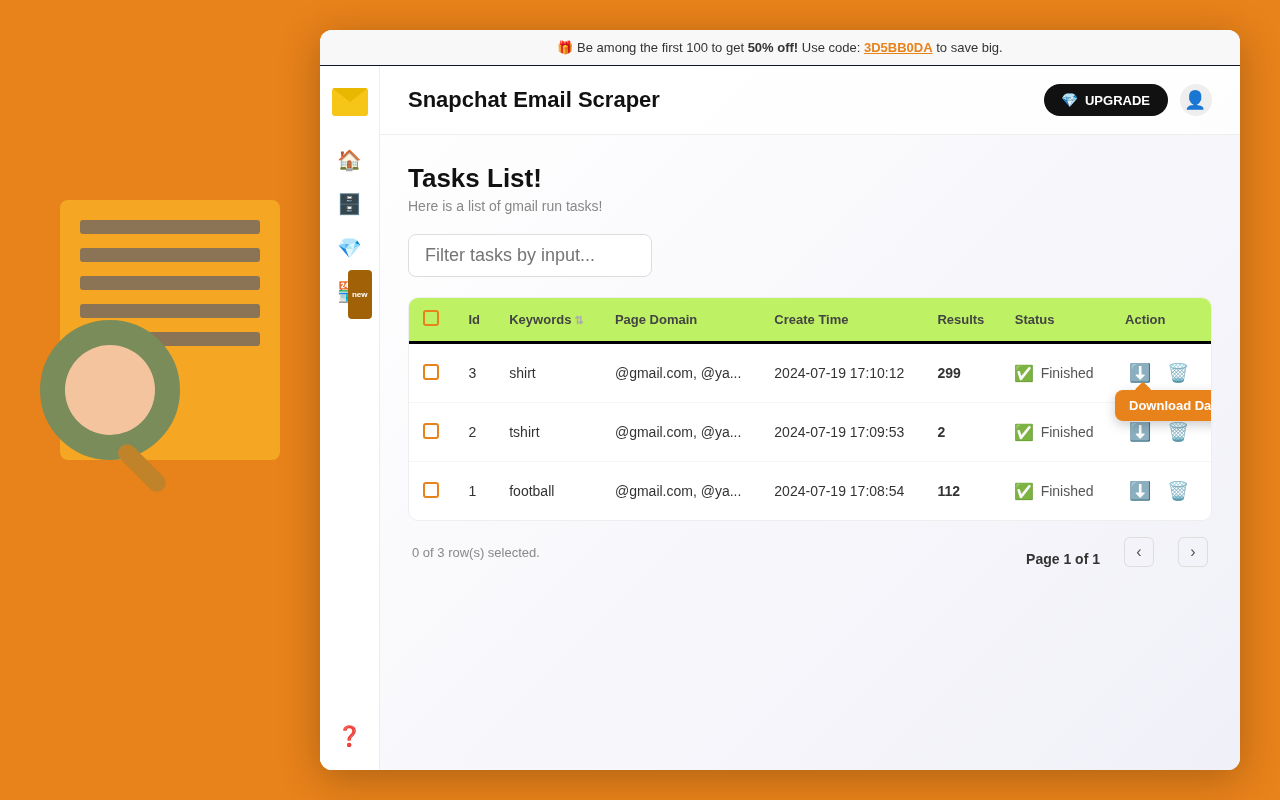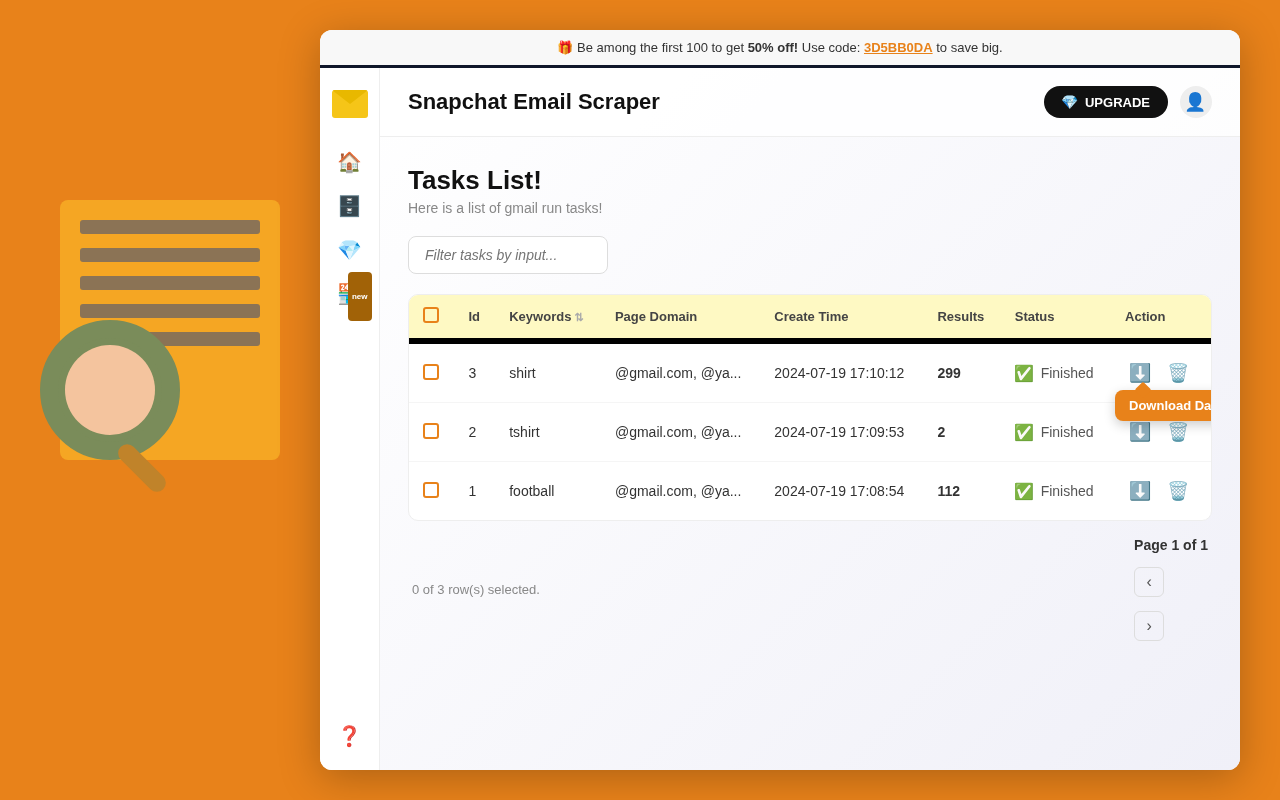--- a/index.html
+++ b/index.html
@@ -82,21 +82,21 @@
       box-shadow: 0 8px 40px rgba(0,0,0,0.25);
       display: flex;
       flex-direction: column;
       overflow: hidden;
       z-index: 10;
     }
 
     
     .promo-banner {
       background: #f8f8f8;
-      border-bottom: 3px solid #0f172a;
+      border-bottom: 1px solid #0f172a;
       text-align: center;
       padding: 10px 16px;
       font-size: 13px;
       color: #333;
       flex-shrink: 0;
     }
     .promo-banner .code {
       color: #E8821A;
       font-weight: 700;
       text-decoration: underline;
@@ -247,46 +247,45 @@
       margin-bottom: 4px;
     }
     .page-subtitle {
       font-size: 14px;
       color: #888;
       margin-bottom: 20px;
     }
 
     
     .filter-input {
-      width: 200px;
+      width: 244px;
       padding: 10px 16px;
       border: 1px solid #ddd;
       border-radius: 8px;
-      font-size: 14px;
+      font-size: 18px;
       color: #aaa;
       background: #fff;
       margin-bottom: 20px;
       outline: none;
-      font-style: italic;
     }
 
     
     .table-wrapper {
       background: #fff;
       border-radius: 10px;
       border: 1px solid #eee;
       overflow: hidden;
     }
     table {
       width: 100%;
       border-collapse: collapse;
     }
     thead tr {
-      background: #fef9c3;
-      border-bottom: 6px solid #000000;
+      background: #bef264;
+      border-bottom: 3px solid #000000;
     }
     th {
       padding: 12px 14px;
       text-align: left;
       font-size: 13px;
       font-weight: 600;
       color: #444;
     }
     th.sortable {
       cursor: pointer;
@@ -374,26 +373,25 @@
       align-items: center;
       justify-content: space-between;
       padding: 16px 4px 0;
     }
     .row-count {
       font-size: 13px;
       color: #888;
     }
     .pagination {
       display: flex;
-      align-items: flex-start;
-      gap: 14px;
+      align-items: flex-end;
+      gap: 24px;
       font-size: 14px;
       font-weight: 600;
       color: #333;
-      flex-direction: column;
     }
     .page-btn {
       background: none;
       border: 1px solid #ddd;
       border-radius: 6px;
       width: 30px;
       height: 30px;
       cursor: pointer;
       display: flex;
       align-items: center;

